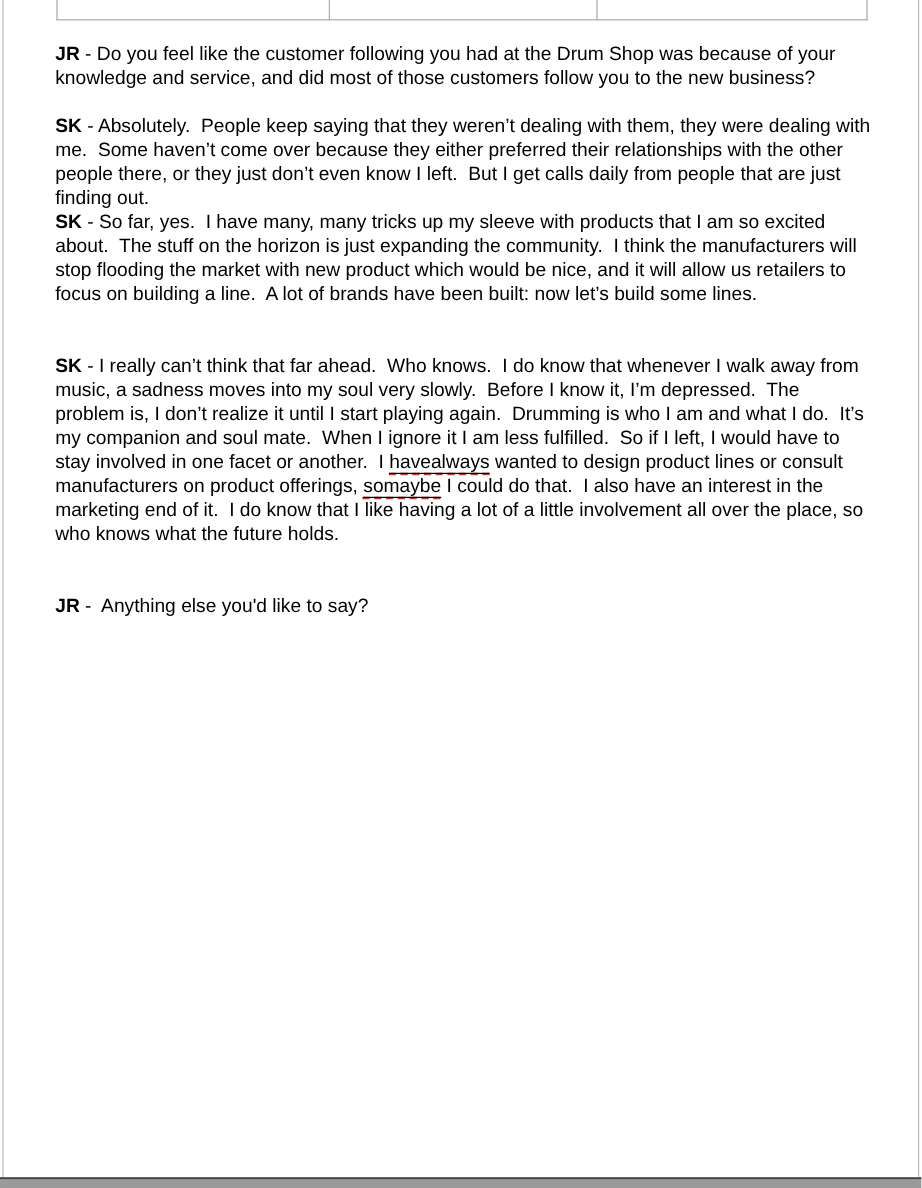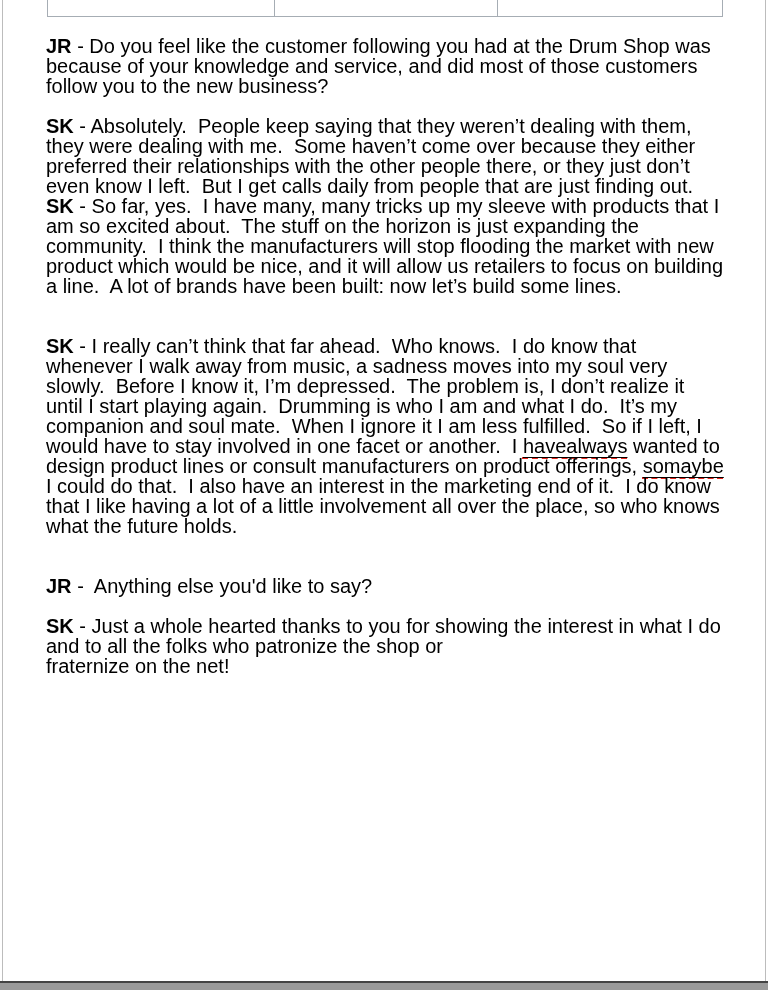--- a/index.html
+++ b/index.html
@@ -24,21 +24,21 @@
     position:absolute;top:0;left:44px;height:17px;
     display:flex;
     border-bottom:1px solid var(--table-border);
   }
   .table-cell{height:17px;border-left:1px solid var(--table-border);background:transparent;}
   .table-cell:nth-child(1){width:227px;}
   .table-cell:nth-child(2){width:223px;}
   .table-cell:nth-child(3){width:226px;border-right:1px solid var(--table-border);}
   .content{
     position:absolute;top:36px;left:43px;width:680px;
-    font-size:20px;line-height:20px;
+    font-size:16px;line-height:20px;
   }
   .para{white-space:pre-wrap;}
   .speaker{font-weight:bold;}
   .misspelled{
     text-decoration-line:underline;
     text-decoration-style:dashed;
     text-decoration-color:var(--squiggle);
     text-decoration-thickness:2px;
     text-underline-offset:4px;
   }
@@ -59,20 +59,18 @@
     <div class="table-fragment">
         <div class="table-cell"></div>
         <div class="table-cell"></div>
         <div class="table-cell"></div>
       </div>
     <div class="content">
         <p class="para" style="margin-bottom: 20px;"><span class="speaker">JR</span> - Do you feel like the customer following you had at the Drum Shop was because of your knowledge and service, and did most of those customers follow you to the new business?</p>
         <p class="para" style=""><span class="speaker">SK</span> - Absolutely.  People keep saying that they weren’t dealing with them, they were dealing with me.  Some haven’t come over because they either preferred their relationships with the other people there, or they just don’t even know I left.  But I get calls daily from people that are just finding out.</p>
         <p class="para" style="margin-bottom: 40px;"><span class="speaker">SK</span> - So far, yes.  I have many, many tricks up my sleeve with products that I am so excited about.  The stuff on the horizon is just expanding the community.  I think the manufacturers will stop flooding the market with new product which would be nice, and it will allow us retailers to focus on building a line.  A lot of brands have been built: now let’s build some lines.</p>
         <p class="para" style="margin-bottom: 40px;"><span class="speaker">SK</span> - I really can’t think that far ahead.  Who knows.  I do know that whenever I walk away from music, a sadness moves into my soul very slowly.  Before I know it, I’m depressed.  The problem is, I don’t realize it until I start playing again.  Drumming is who I am and what I do.  It’s my companion and soul mate.  When I ignore it I am less fulfilled.  So if I left, I would have to stay involved in one facet or another.  I <span class="misspelled"><span class="word">havealways</span></span> wanted to design product lines or consult manufacturers on product offerings, <span class="misspelled"><span class="word">somaybe</span></span> I could do that.  I also have an interest in the marketing end of it.  I do know that I like having a lot of a little involvement all over the place, so who knows what the future holds.</p>
-        <p class="para" style="margin-bottom: 20px;"><span class="speaker">JR</span> -  Anything else you'd like to say?</p>
-        <p class="para" style="margin-bottom: 0px;"><span class="speaker">SK</span> - Just a whole hearted thanks to you for showing the interest in what I do and to all the folks who patronize the shop or
-fraternize on the net!</p>
+        <p class="para" style="margin-bottom: 8px;"><span class="speaker">JR</span> -  Anything else you'd like to say?</p>
       </div>
   </div>
   <div class="page-bottom-edge"></div>
   <div class="workspace-strip"></div>
 </div>
 
 </body></html>

